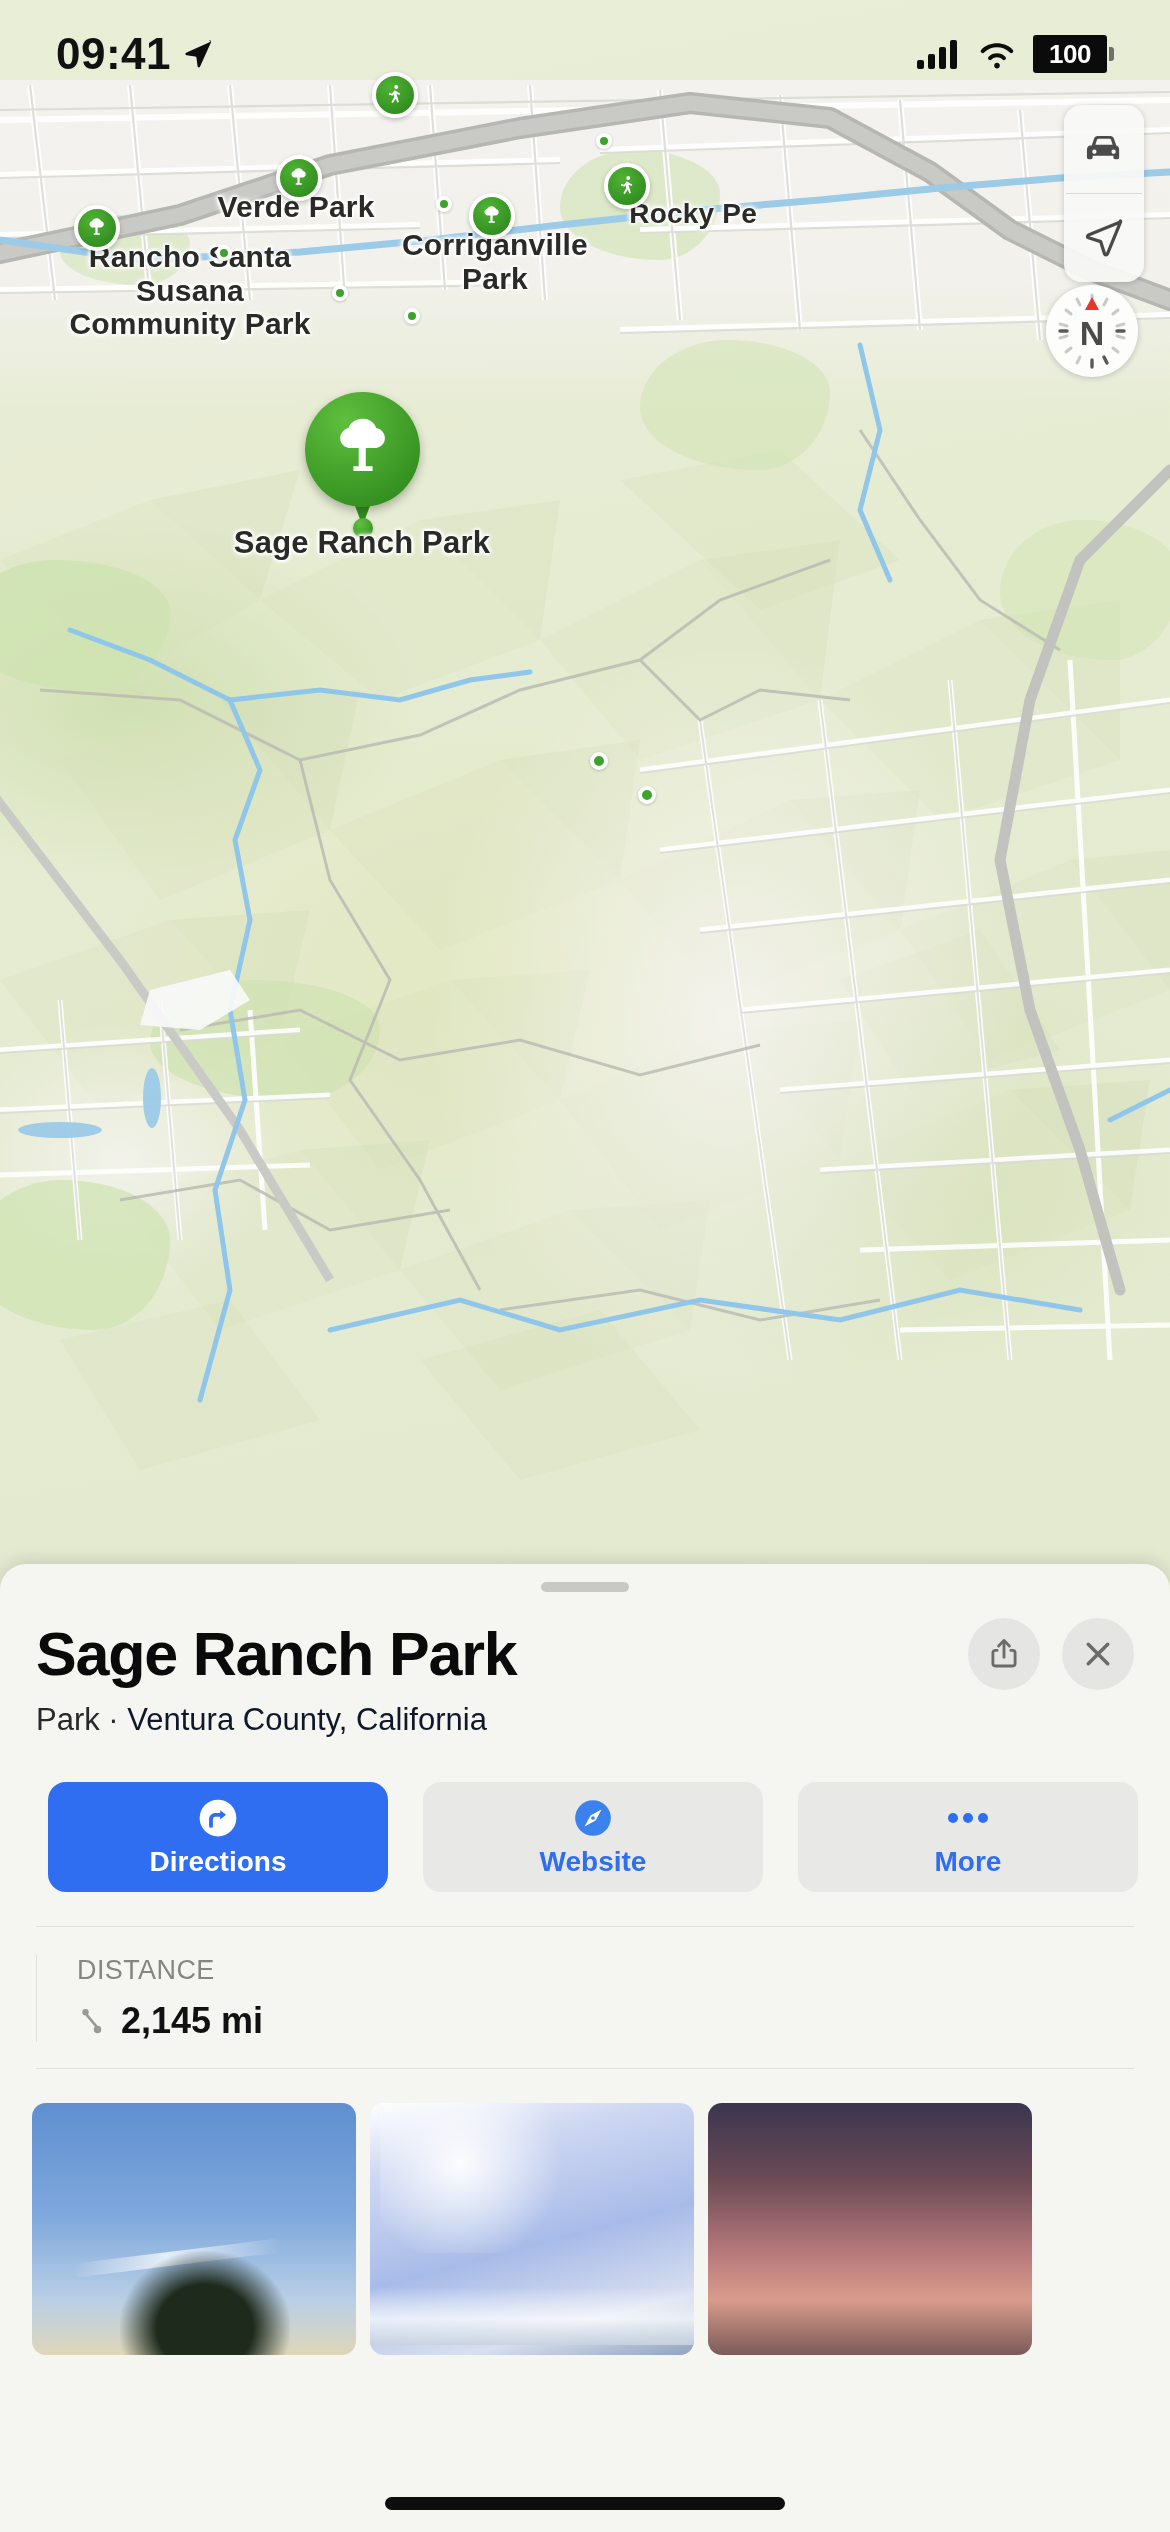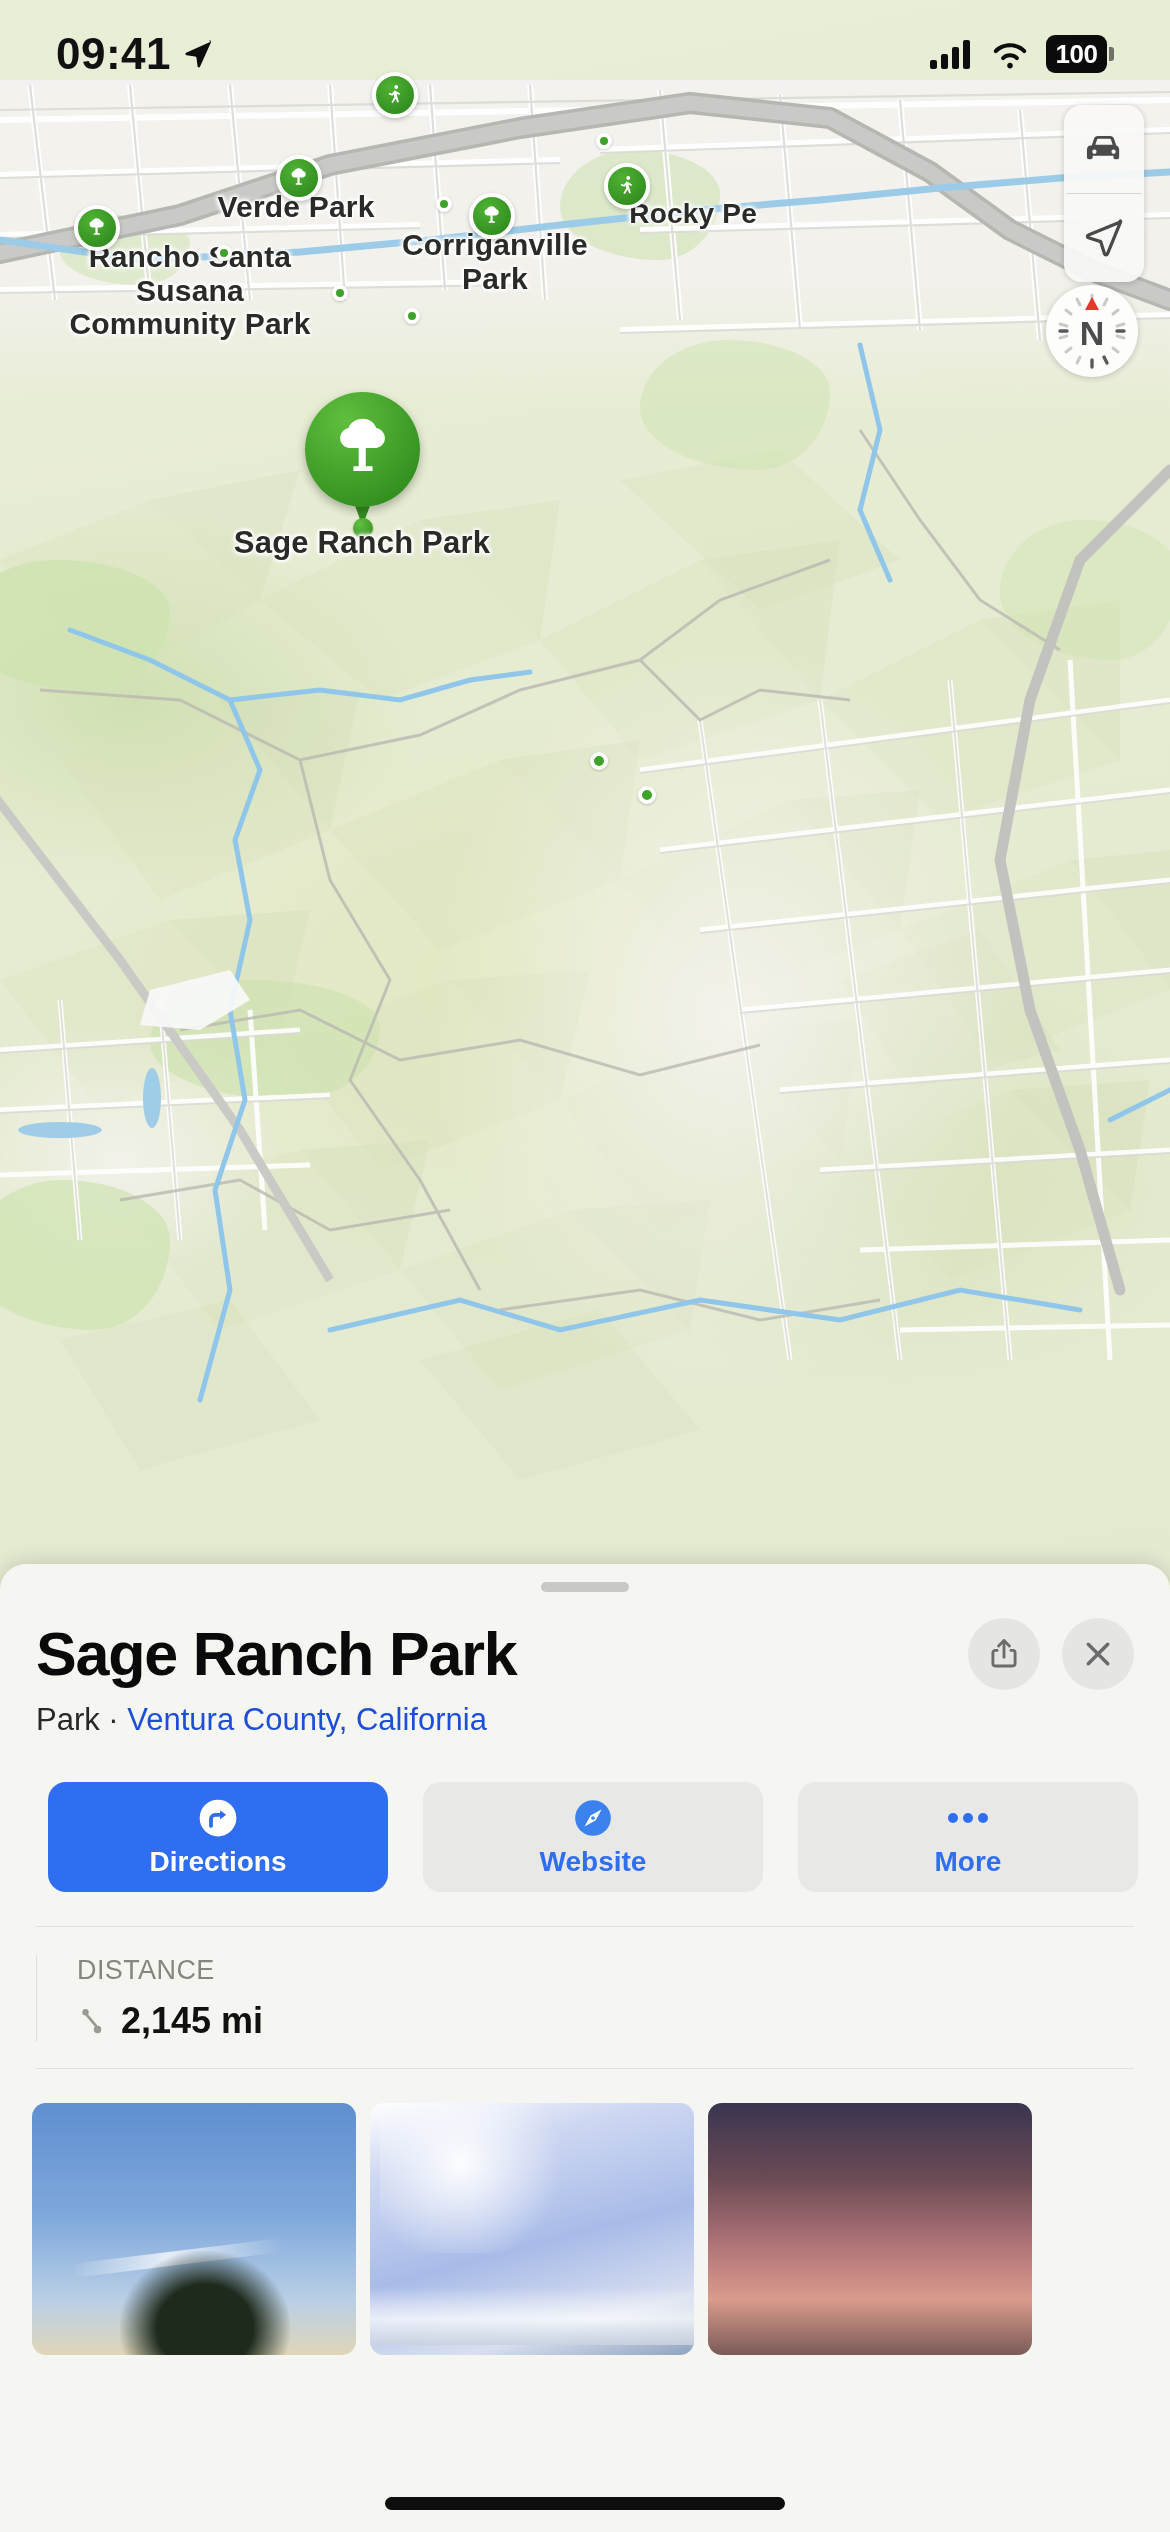--- a/index.html
+++ b/index.html
@@ -108,21 +108,21 @@
   #sheet {
     position:absolute; left:0; bottom:0; width:1170px; height:968px;
     background:#f5f6f1; border-radius:26px 26px 0 0;
     box-shadow:0 -3px 18px rgba(0,0,0,.13);
   }
   #grabber { width:88px; height:10px; border-radius:5px; background:#c8c9c5; margin:18px auto 0; }
 
   .sheet-head { position:relative; padding:30px 36px 0 36px; }
   #title { font-size:61px; font-weight:700; color:#0a0a0a; letter-spacing:-1.2px; line-height:1.05; }
   #subtitle { margin-top:16px; font-size:31px; color:#28282a; }
-  #subtitle .link { color:#1d4ed8; }
+  #subtitle .link { color:#0f172a; }
 
   .head-actions { position:absolute; right:36px; top:26px; display:flex; gap:22px; }
   .round-btn { width:72px; height:72px; border-radius:50%; background:#e5e5e3; display:flex; align-items:center; justify-content:center; }
 
   
   #actions { display:flex; gap:19px; padding:44px 32px 0 32px; }
   .act {
     flex:1; height:110px; border-radius:18px; background:#e8e8e6;
     display:flex; flex-direction:column; align-items:center; justify-content:center; gap:7px;margin-left:16px;
   }
@@ -155,21 +155,21 @@
     background:radial-gradient(circle at 40% 50%, rgba(255,255,255,.95), rgba(255,255,255,0) 68%); }
   .photo .cloudband { position:absolute; left:0; bottom:10px; width:100%; height:58px;
     background:linear-gradient(180deg, rgba(255,255,255,.0), rgba(255,255,255,.7) 55%, rgba(200,210,225,.9) 100%); }
 
   
   #statusbar { position:absolute; left:0; top:0; width:1170px; height:108px; z-index:50;
     display:flex; align-items:center; justify-content:space-between; padding:0 56px; }
   #clock { font-size:44px; font-weight:600; color:#111; letter-spacing:.5px; display:flex; align-items:center; gap:10px; }
   #status-right { display:flex; align-items:center; gap:16px; }
   .batt { display:flex; align-items:center; }
-  .batt .body { width:61px; height:38px; border-radius:9px; background:#0b0b0b; color:#fff;
+  .batt .body { width:74px; height:38px; border-radius:3px; background:#0b0b0b; color:#fff;
     font-size:26px; font-weight:700; display:flex; align-items:center; justify-content:center; letter-spacing:-.5px; }
   .batt .cap { width:5px; height:14px; background:#0b0b0b; border-radius:0 3px 3px 0; margin-left:2px; opacity:.55; }
 
   
   #home-indicator { position:absolute; left:50%; bottom:22px; transform:translateX(-50%);
     width:400px; height:13px; border-radius:7px; background:#0d0d0d; z-index:60; }
 </style>
 </head>
 <body>
 

